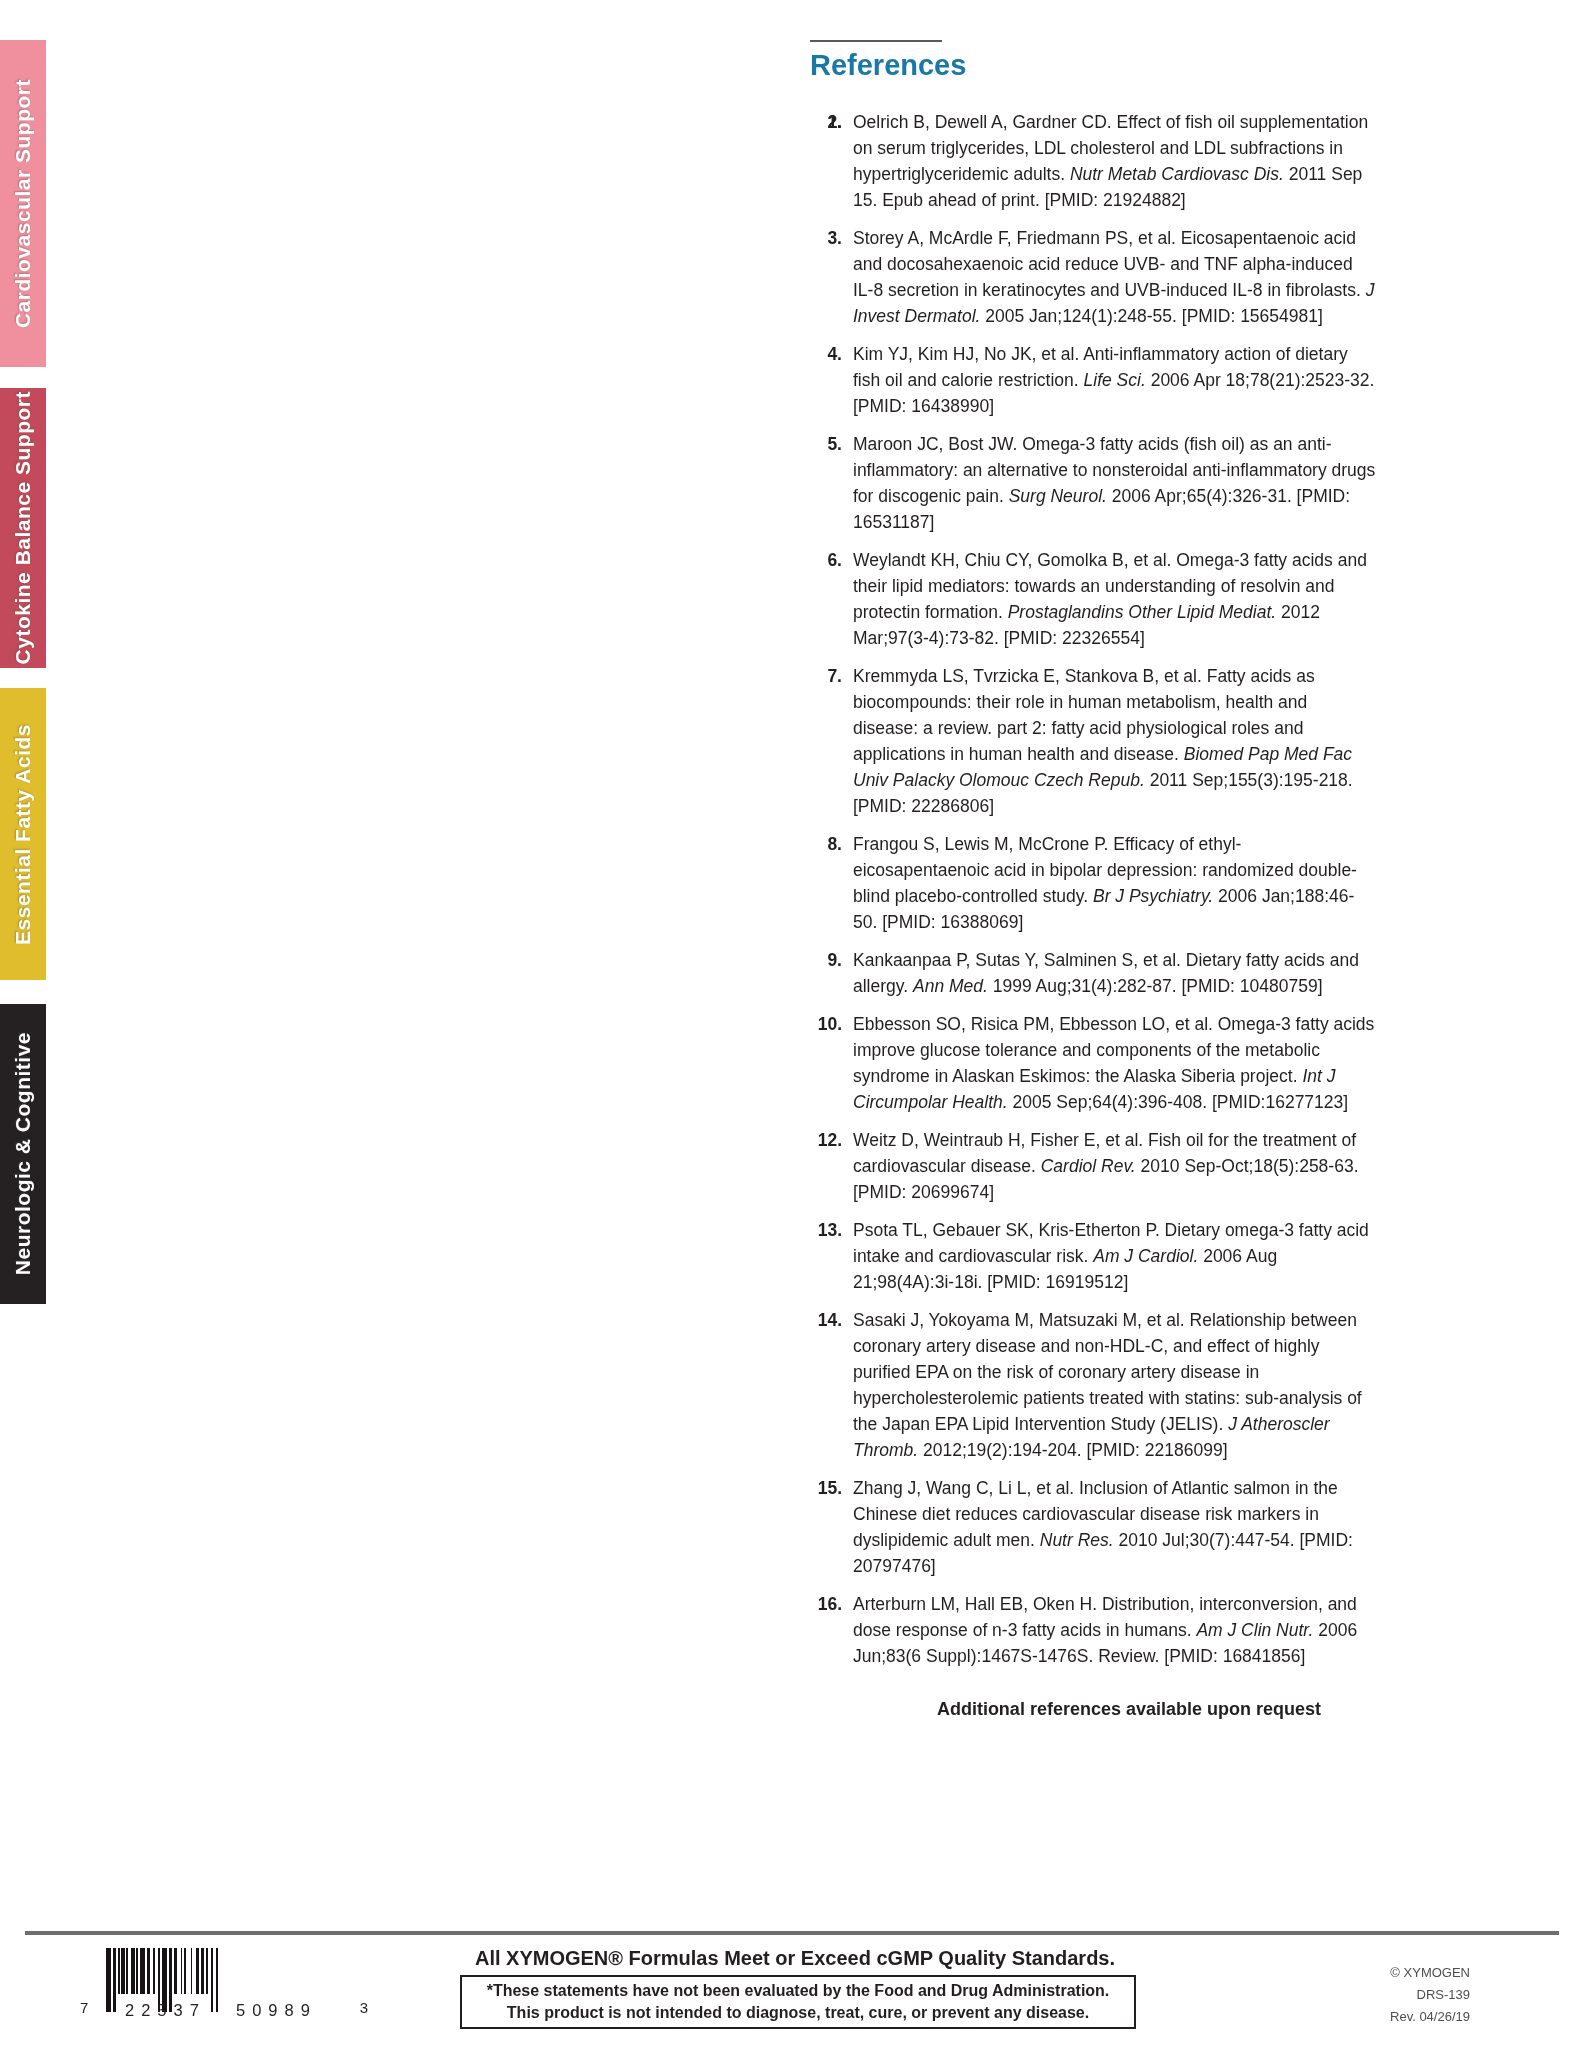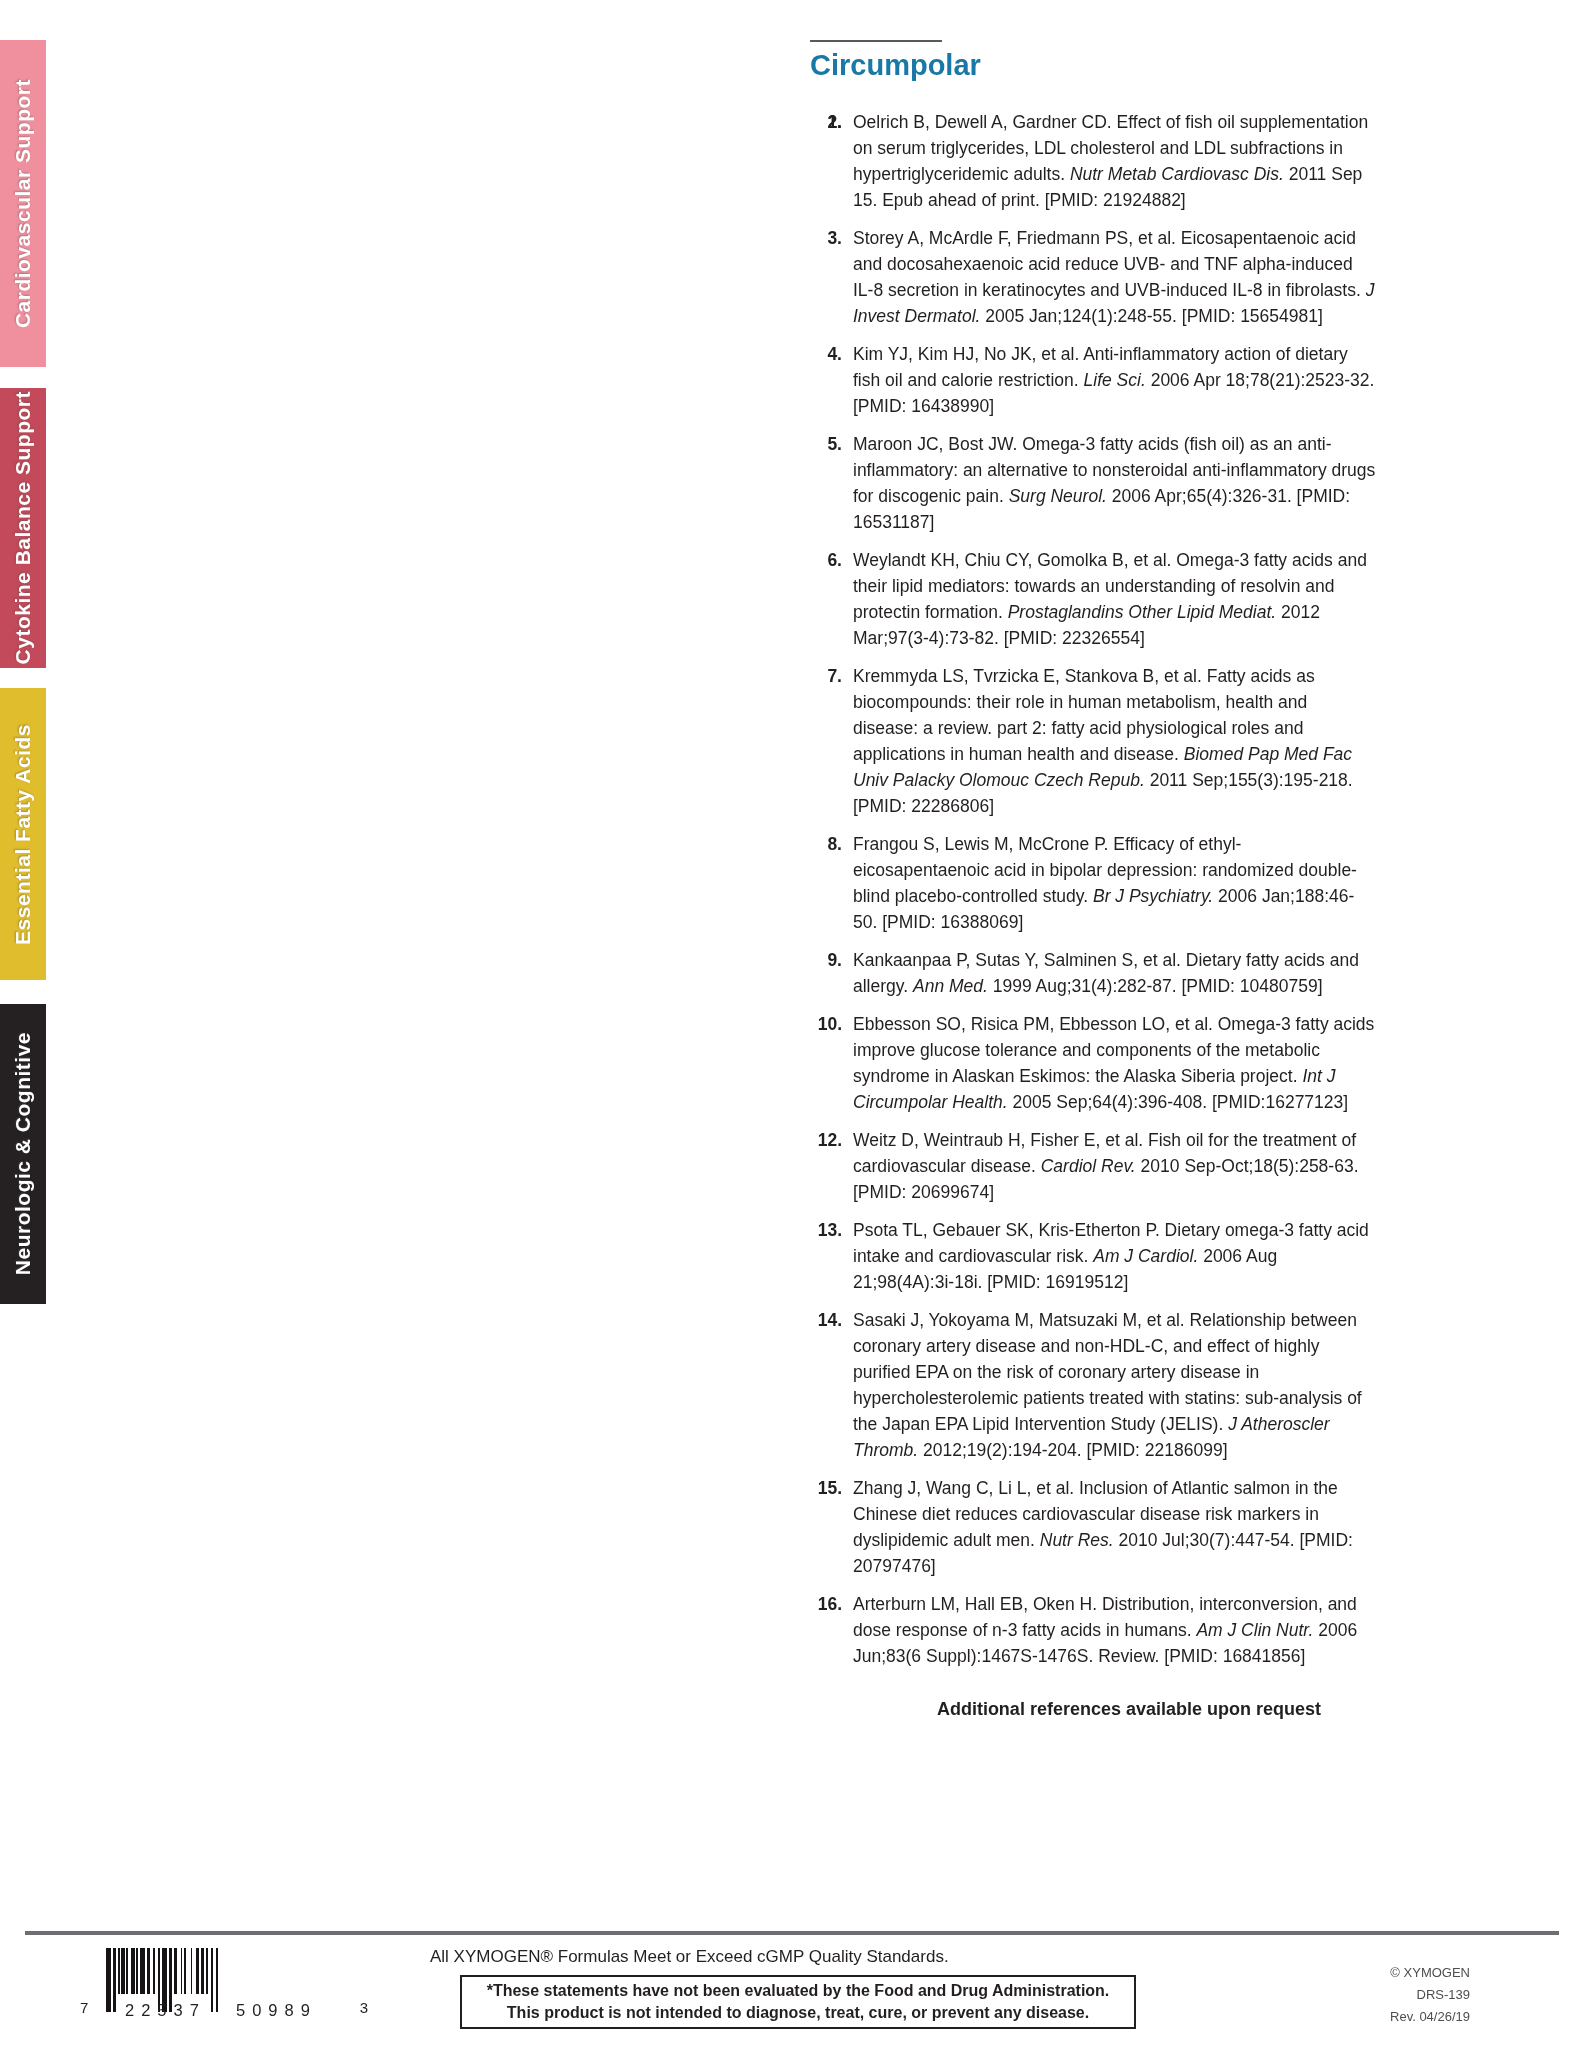--- a/index.html
+++ b/index.html
@@ -27,21 +27,21 @@
   .content { position:absolute; left:810px; top:40px; width:566px; }
   .title-rule { width:132px; border-top:2px solid #58595b; margin:0 0 7px 0; }
   .title { margin:0 0 27px 0; font-size:29px; font-weight:bold; }
   .ref-list { list-style:none; margin:0; padding:0; font-size:17.5px; line-height:26px; }
   .ref-list li { position:relative; padding-left:43px; margin-bottom:12px; overflow-wrap:break-word; }
   .ref-num { position:absolute; left:0; top:0; width:32px; text-align:right; font-weight:bold; }
   .additional { margin:30px 55px 0 0; text-align:right; font-weight:bold; font-size:18px; }
 
   
   .footer-rule { position:absolute; left:25px; top:1931px; width:1534px; height:4px; background:#6d6e71; }
-  .quality { position:absolute; left:430px; top:1947px; width:730px; text-align:left; font-weight:normal; font-size:17px; }
+  .quality { position:absolute; left:430px; top:1947px; width:730px; text-align:center; font-weight:bold; font-size:20px; }
   .disclaimer-box {
     position:absolute; left:460px; top:1975px; width:664px;
     border:2px solid #231f20; text-align:center; font-weight:bold;
     font-size:16px; line-height:22px; padding:3px 4px; background:#fff;
   }
   .doc-info { position:absolute; right:113px; top:1962px; text-align:right; font-size:13px; line-height:22px; color:#4d4e50; }
 
   
   .barcode { position:absolute; left:78px; top:1948px; width:292px; height:70px; }
   .bc-bars { position:absolute; left:28px; top:0; display:flex; align-items:flex-start; height:64px; }
@@ -69,21 +69,21 @@
       <div class="tab" style="background: rgb(224, 189, 44);">
         <span>Essential Fatty Acids</span>
       </div>
       <div class="tab" style="background: rgb(37, 33, 34);">
         <span>Neurologic &amp; Cognitive</span>
       </div>
     </aside>
 
   <main class="content">
     <div class="title-rule"></div>
-    <h1 class="title" style="color: rgb(24, 120, 166);">Circumpolar</h1>
+    <h1 class="title" style="color: rgb(24, 120, 166);">References</h1>
     <ol class="ref-list">
         <li><span class="ref-num">1.</span></li>
         <li><span class="ref-num">2.</span><span><span>Oelrich B, Dewell A, Gardner CD. Effect of fish oil supplementation on serum triglycerides, LDL cholesterol and LDL subfractions in hypertriglyceridemic adults. </span><em>Nutr Metab Cardiovasc Dis.</em><span> 2011 Sep 15. Epub ahead of print. [PMID: 21924882]</span></span></li>
         <li><span class="ref-num">3.</span><span><span>Storey A, McArdle F, Friedmann PS, et al. Eicosapentaenoic acid and docosahexaenoic acid reduce UVB- and TNF alpha-induced IL-8 secretion in keratinocytes and UVB-induced IL-8 in fibrolasts. </span><em>J Invest Dermatol.</em><span> 2005 Jan;124(1):248-55. [PMID: 15654981]</span></span></li>
         <li><span class="ref-num">4.</span><span><span>Kim YJ, Kim HJ, No JK, et al. Anti-inflammatory action of dietary fish oil and calorie restriction. </span><em>Life Sci.</em><span> 2006 Apr 18;78(21):2523-32. [PMID: 16438990]</span></span></li>
         <li><span class="ref-num">5.</span><span><span>Maroon JC, Bost JW. Omega-3 fatty acids (fish oil) as an anti-inflammatory: an alternative to nonsteroidal anti-inflammatory drugs for discogenic pain. </span><em>Surg Neurol.</em><span> 2006 Apr;65(4):326-31. [PMID: 16531187]</span></span></li>
         <li><span class="ref-num">6.</span><span><span>Weylandt KH, Chiu CY, Gomolka B, et al. Omega-3 fatty acids and their lipid mediators: towards an understanding of resolvin and protectin formation. </span><em>Prostaglandins Other Lipid Mediat.</em><span> 2012 Mar;97(3-4):73-82. [PMID: 22326554]</span></span></li>
         <li><span class="ref-num">7.</span><span><span>Kremmyda LS, Tvrzicka E, Stankova B, et al. Fatty acids as biocompounds: their role in human metabolism, health and disease: a review. part 2: fatty acid physiological roles and applications in human health and disease. </span><em>Biomed Pap Med Fac Univ Palacky Olomouc Czech Repub.</em><span> 2011 Sep;155(3):195-218. [PMID: 22286806]</span></span></li>
         <li><span class="ref-num">8.</span><span><span>Frangou S, Lewis M, McCrone P. Efficacy of ethyl-eicosapentaenoic acid in bipolar depression: randomized double-blind placebo-controlled study. </span><em>Br J Psychiatry.</em><span> 2006 Jan;188:46-50. [PMID: 16388069]</span></span></li>
         <li><span class="ref-num">9.</span><span><span>Kankaanpaa P, Sutas Y, Salminen S, et al. Dietary fatty acids and allergy. </span><em>Ann Med.</em><span> 1999 Aug;31(4):282-87. [PMID: 10480759]</span></span></li>

